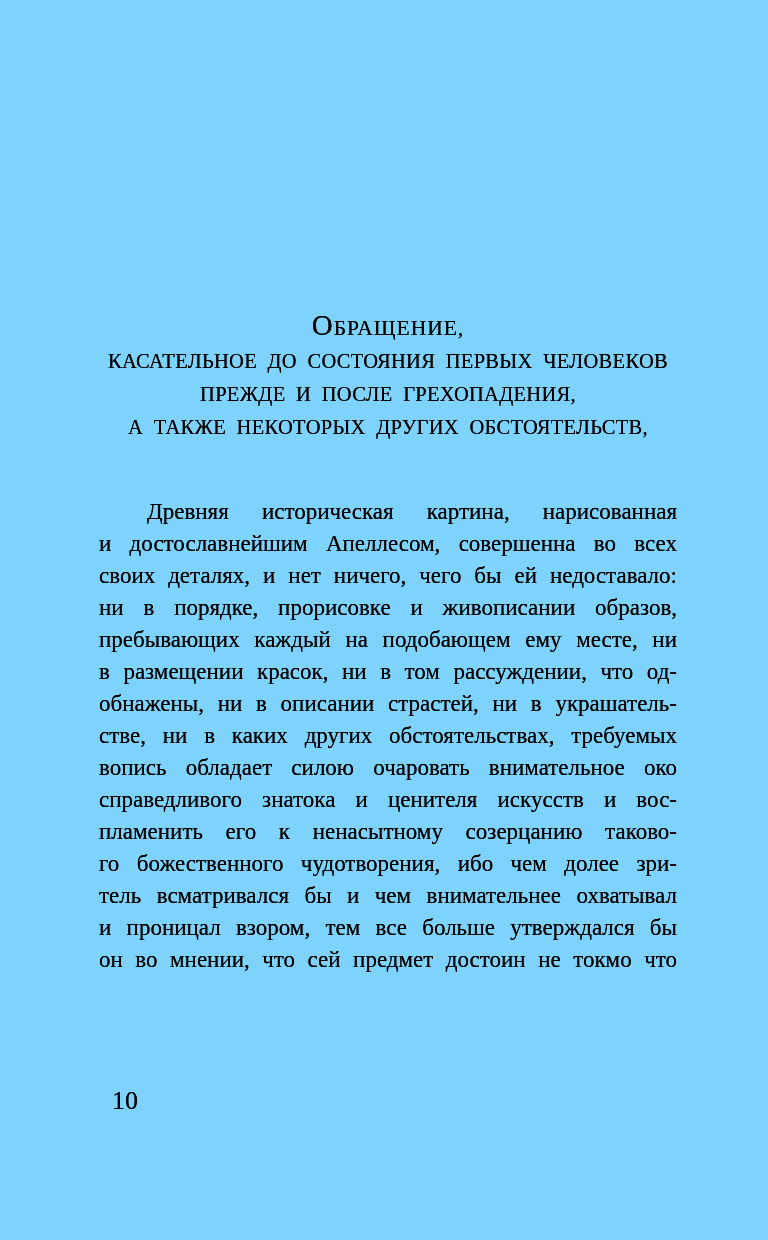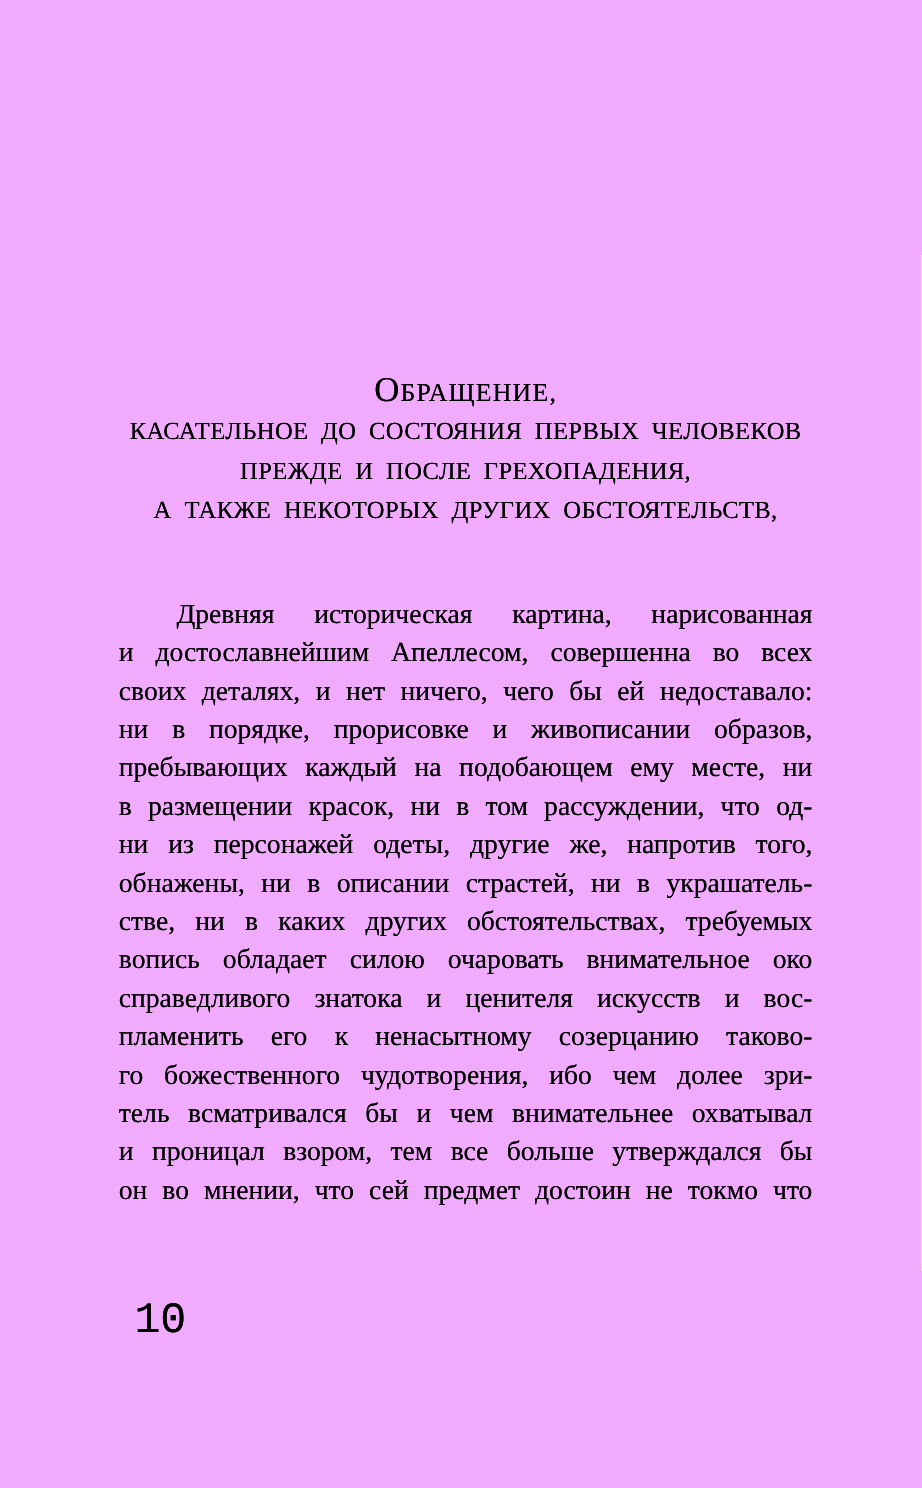--- a/index.html
+++ b/index.html
@@ -4,21 +4,21 @@
 <style>
   html, body {
     margin: 0;
     padding: 0;
     background: #ffffff;
   }
   .page {
     position: relative;
     width: 768px;
     height: 1240px;
-    background: #f0abfc;
+    background: #7dd3fc;
     color: #000000;
     font-family: "Liberation Serif", "DejaVu Serif", serif;
     text-shadow: 0 0 0.5px rgba(0,0,0,0.85); 
     overflow: hidden;
   }
   
   .heading {
     position: absolute;
     top: 309px;
     left: 99px;
@@ -55,23 +55,22 @@
     font-family: Liberation Serif, serif;
   }
   .body-line.indent {
     text-indent: 48px;
   }
   
   .page-number {
     position: absolute;
     left: 112px;
     top: 1086px;
-    font-size: 36px;
+    font-size: 26px;
     line-height: 30px;
-    font-family: Liberation Mono, monospace;
   }
 </style>
 </head>
 <body>
 
 <div class="page">
 
   <div class="heading">
     <div class="heading-line heading-line-first"><span class="heading-initial">О</span><span>БРАЩЕНИЕ,</span></div>
     <div class="heading-line">КАСАТЕЛЬНОЕ ДО СОСТОЯНИЯ ПЕРВЫХ ЧЕЛОВЕКОВ</div>
@@ -79,21 +78,20 @@
     <div class="heading-line">А ТАКЖЕ НЕКОТОРЫХ ДРУГИХ ОБСТОЯТЕЛЬСТВ,</div>
   </div>
 
   <div class="body-text">
     <div class="body-line indent">Древняя историческая картина, нарисованная</div>
     <div class="body-line">и достославнейшим Апеллесом, совершенна во всех</div>
     <div class="body-line">своих деталях, и нет ничего, чего бы ей недоставало:</div>
     <div class="body-line">ни в порядке, прорисовке и живописании образов,</div>
     <div class="body-line">пребывающих каждый на подобающем ему месте, ни</div>
     <div class="body-line">в размещении красок, ни в том рассуждении, что од-</div>
-    <div class="body-line">ни из персонажей одеты, другие же, напротив того,</div>
     <div class="body-line">обнажены, ни в описании страстей, ни в украшатель-</div>
     <div class="body-line">стве, ни в каких других обстоятельствах, требуемых</div>
     <div class="body-line">вопись обладает силою очаровать внимательное око</div>
     <div class="body-line">справедливого знатока и ценителя искусств и вос-</div>
     <div class="body-line">пламенить его к ненасытному созерцанию таково-</div>
     <div class="body-line">го божественного чудотворения, ибо чем долее зри-</div>
     <div class="body-line">тель всматривался бы и чем внимательнее охватывал</div>
     <div class="body-line">и проницал взором, тем все больше утверждался бы</div>
     <div class="body-line">он во мнении, что сей предмет достоин не токмо что</div>
   </div>

